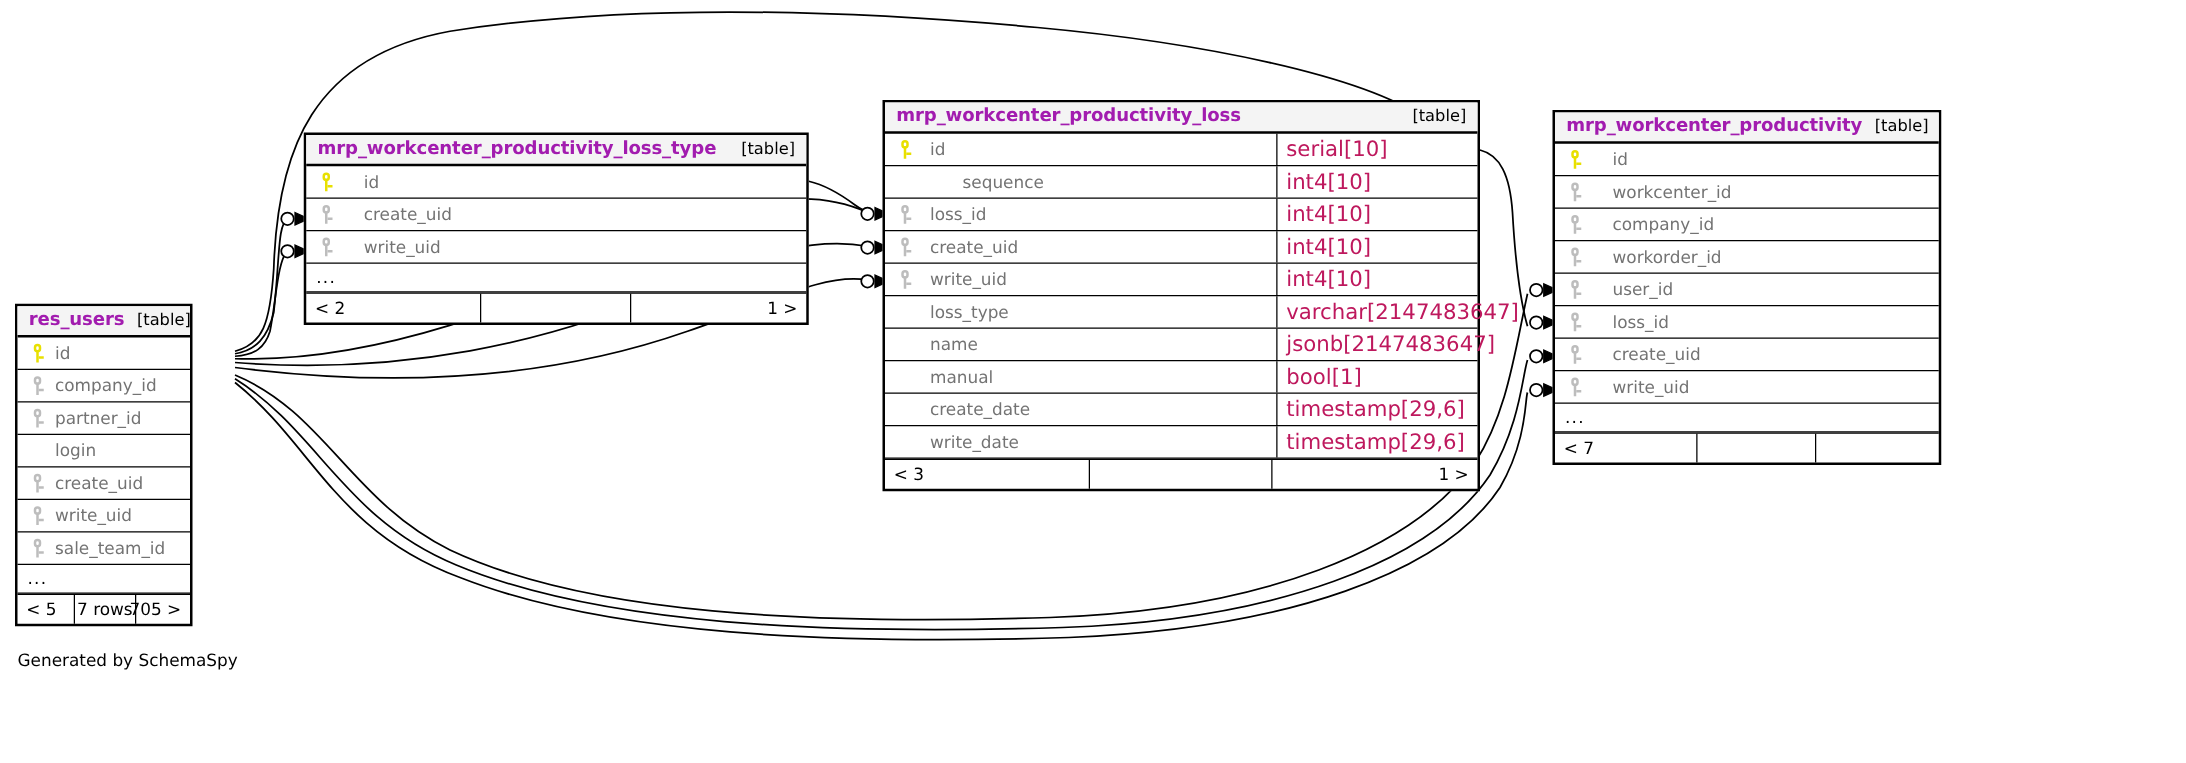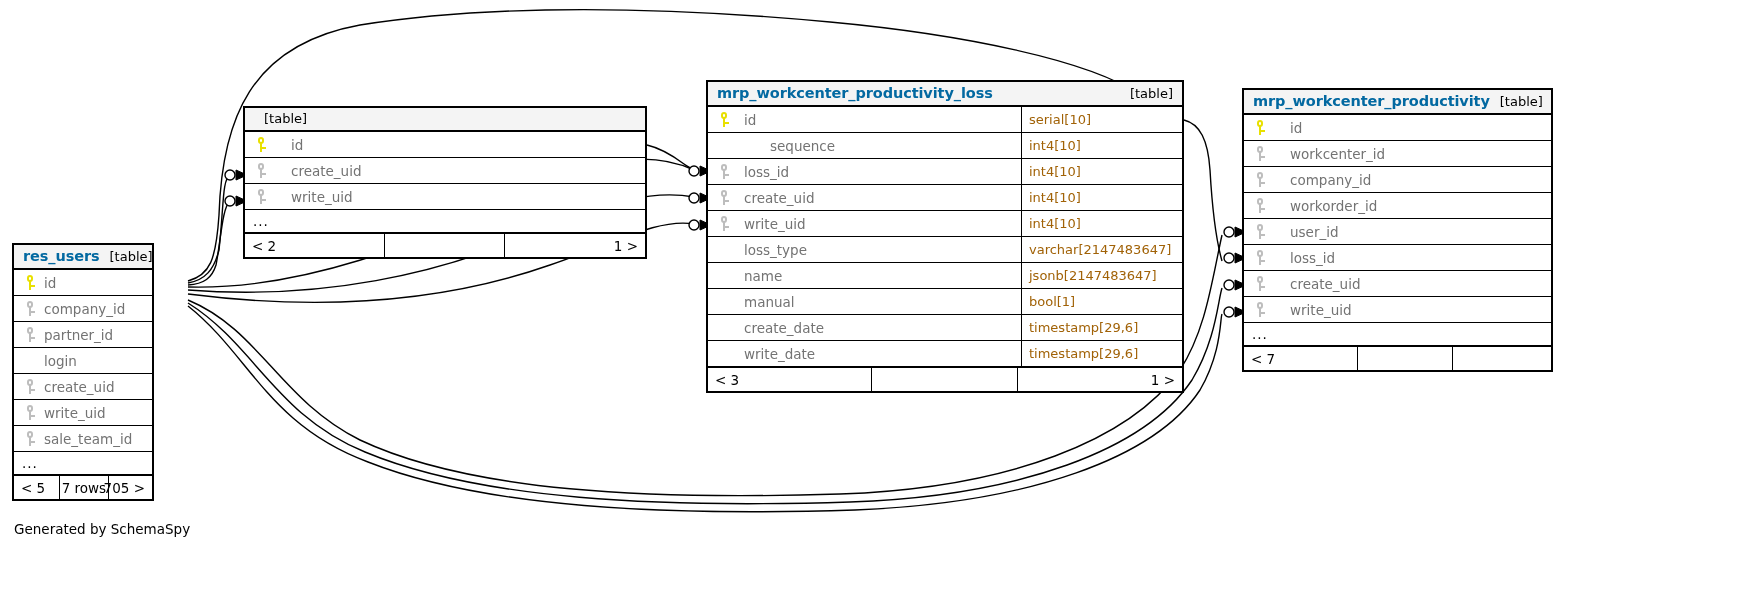--- a/index.html
+++ b/index.html
@@ -21,21 +21,21 @@
     box-sizing:border-box;
     z-index:5;
   }
   .tbl-header{
     display:flex;align-items:center;justify-content:space-between;
     background:#f4f4f4;
     border-bottom:2px solid #000000;
     padding:3px 9px 4px 9px;
     box-sizing:border-box;
   }
-  .tbl-name{font-weight:bold;font-size:14.5px;color:#0369a1;letter-spacing:-0.1px;white-space:nowrap;}
+  .tbl-name{font-weight:bold;font-size:14.5px;color:#a21caf;letter-spacing:-0.1px;white-space:nowrap;}
   .tbl-tag{font-size:13px;color:#000;white-space:nowrap;padding-left:10px;}
 
   .col-row{
     display:flex;align-items:center;
     border-bottom:1px solid #000000;
     box-sizing:border-box;
     height:26px;
   }
   .col-row:last-child{border-bottom:none;}
   .col-left{
@@ -45,21 +45,21 @@
     height:100%;
     box-sizing:border-box;
   }
   .col-left.has-typecell{border-right:1px solid #000000;}
   .keyslot{width:16px;min-width:16px;display:flex;align-items:center;justify-content:center;}
   .col-name{font-size:13.5px;color:#737373;white-space:nowrap;}
   .indent-lg .col-name{padding-left:22px;}
   .indent-md .col-name{padding-left:12px;}
   .indent-sm .col-name{padding-left:6px;}
   .col-type{
-    font-size:13px;color:#a16207;white-space:nowrap;
+    font-size:17px;color:#be185d;white-space:nowrap;
     padding-left:7px;display:flex;align-items:center;height:100%;
     box-sizing:border-box;
   }
   .ellipsis-row{
     display:flex;align-items:center;
     height:23px;
     border-bottom:1px solid #000;
     padding-left:8px;
     font-size:13.5px;color:#000;
     box-sizing:border-box;
@@ -244,20 +244,21 @@
     <div class="ellipsis-row">...</div>
     <div class="foot-row">
       <div class="foot-cell c-left" style="width:33%">&lt; 5</div>
       <div class="foot-cell c-center" style="width:36%">7 rows</div>
       <div class="foot-cell c-right" style="width:31%">705 &gt;</div>
     </div>
   </div>
 
   <div class="table-box" style="left:243px;top:106px;width:404px;">
     <div class="tbl-header">
+      <span class="tbl-name">mrp_workcenter_productivity_loss_type</span>
       <span class="tbl-tag">[table]</span>
     </div>
 
     <div class="col-row">
       <div class="col-left indent-lg">
         <span class="keyslot">
             <span class="key-icon key-pk">
               <b></b>
               <i></i>
               <em></em>

